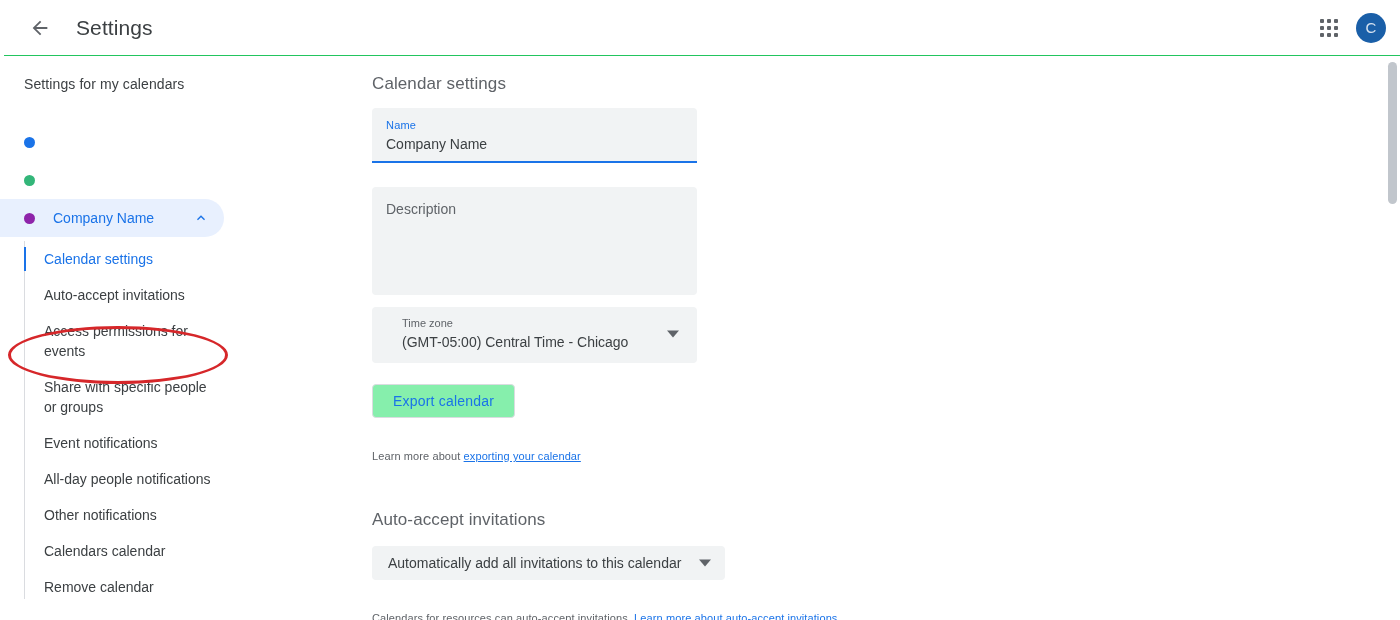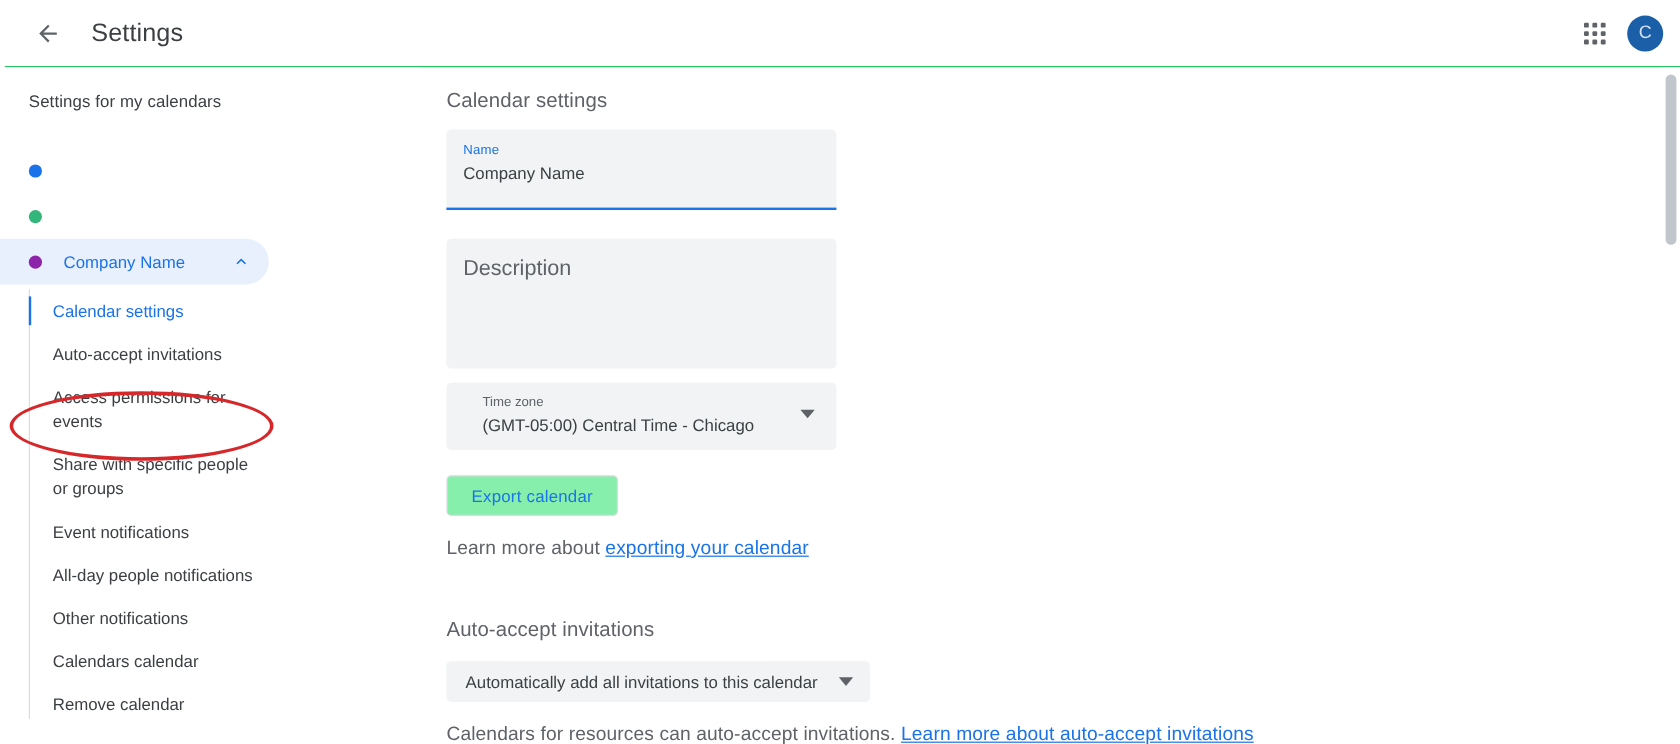--- a/index.html
+++ b/index.html
@@ -178,21 +178,21 @@
     font-size: 17px;
     color: #5f6368;
     font-weight: 400;
     letter-spacing: 0.1px;
     margin: 0 0 14px 0;
   }
   .field-filled {
     width: 325px;
     background: #f1f3f4;
     border-radius: 4px 4px 0 0;
-    padding: 10px 14px 20px 14px;
+    padding: 10px 14px 8px 14px;
     position: relative;
     cursor: text;
   }
   .field-filled .flabel {
     font-size: 11px;
     line-height: 14px;
     color: #5f6368;
     letter-spacing: 0.2px;
   }
   .field-filled.focused .flabel { color: #1a73e8; }
@@ -211,21 +211,21 @@
   .textarea-field {
     width: 325px;
     height: 108px;
     background: #f1f3f4;
     border-radius: 4px;
     margin-top: 24px;
     padding: 14px;
     cursor: text;
   }
   .textarea-field .ph {
-    font-size: 18px;
+    font-size: 14px;
     color: #5f6368;
   }
   .tz-field {
     width: 325px;
     background: #f1f3f4;
     border-radius: 4px;
     margin-top: 12px;
     padding: 9px 14px 10px 30px;
     position: relative;
     cursor: pointer;
@@ -258,22 +258,22 @@
     border-radius: 4px;
     background: #86efac;
     color: #1a73e8;
     font-size: 14px;
     font-weight: 500;
     letter-spacing: 0.2px;
     cursor: pointer;
     font-family: "Liberation Sans", sans-serif;
   }
   .help-text {
-    margin-top: 19px;
-    font-size: 16px;
+    margin-top: 32px;
+    font-size: 11px;
     color: #5f6368;
     letter-spacing: 0.1px;
   }
   .help-text a {
     color: #1a73e8;
     text-decoration: underline;
     cursor: pointer;
   }
   .section-gap { height: 48px; }
   .select-pill {

